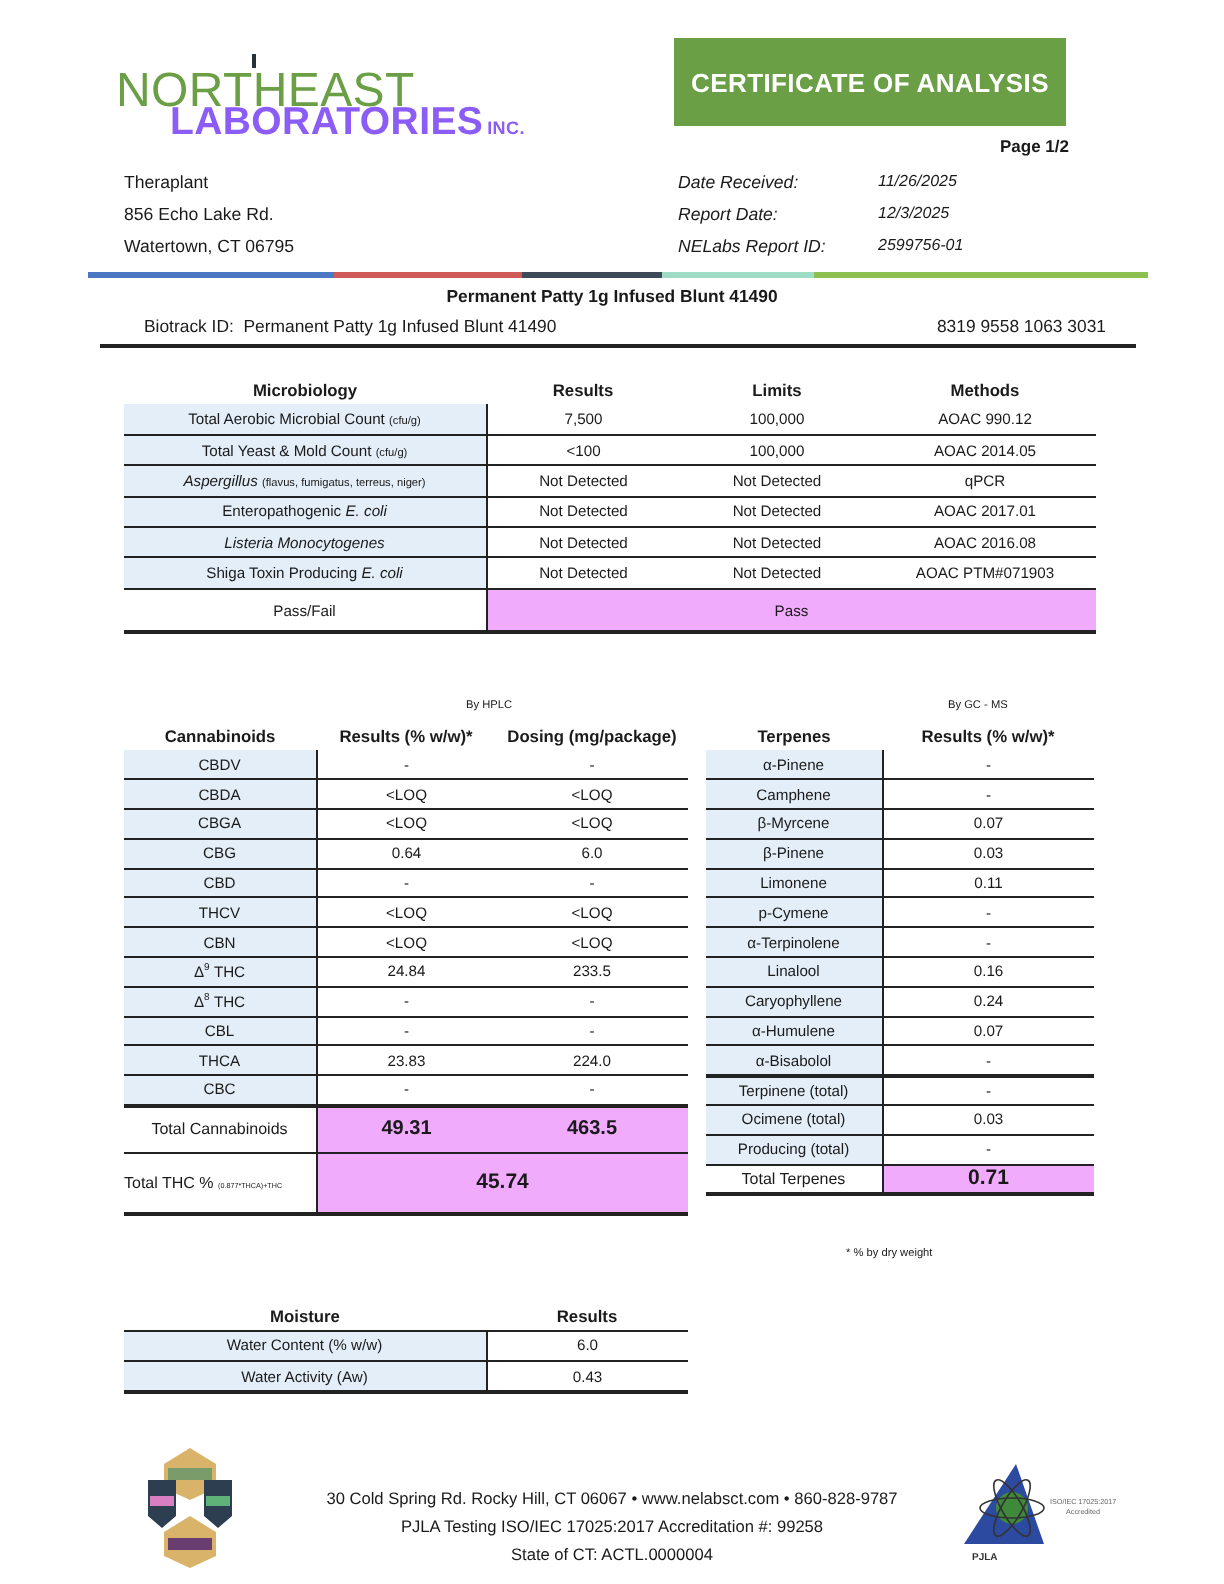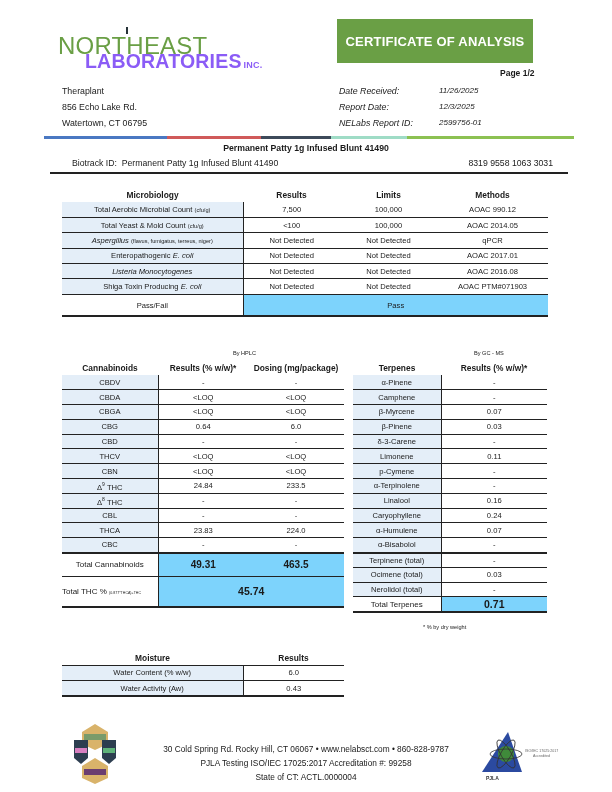--- a/index.html
+++ b/index.html
@@ -28,21 +28,21 @@
   .product-title { position: absolute; left: 0; width: 612px; top: 143px; text-align: center; font-size: 8.7px; font-weight: bold; }
   .biotrack { position: absolute; left: 52px; top: 158px; width: 515px; font-size: 8.7px; display: flex; justify-content: space-between; padding-left: 20px; padding-right: 14px; }
   .hr-thick { position: absolute; left: 50px; width: 518px; height: 2px; background: #222; }
 
   
   table { border-collapse: collapse; position: absolute; font-size: 7.6px; }
   td, th { text-align: center; vertical-align: middle; }
   th { font-weight: bold; font-size: 8.4px; }
   .lbl { background: #e4eef8; border-right: 1.2px solid #222; }
   tr.rowline td { border-bottom: 1px solid #222; }
-  .green { background: #7dd3fc; }
+  .green { background: #f0abfc; }
   .small { font-size: 5.6px; }
   .tiny { font-size: 3.6px; }
   .ital { font-style: italic; }
 
   .micro { left: 62px; top: 188px; width: 486px; }
   .micro th { height: 14px; margin-top: 20px; }
   .micro td { height: 15.4px; }
   .micro tr.last td { height: 22px; border-bottom: 2px solid #222; }
 
   .hplc-note { position: absolute; left: 233px; top: 350px; font-size: 5.6px; }
@@ -282,24 +282,20 @@
       </tr>
   <tr class="rowline">
         <td class="lbl">β-Myrcene</td>
         <td>0.07</td>
       </tr>
   <tr class="rowline">
         <td class="lbl">β-Pinene</td>
         <td>0.03</td>
       </tr>
   <tr class="rowline">
-        <td class="lbl">δ-3-Carene</td>
-        <td>-</td>
-      </tr>
-  <tr class="rowline">
         <td class="lbl">Limonene</td>
         <td>0.11</td>
       </tr>
   <tr class="rowline">
         <td class="lbl">p-Cymene</td>
         <td>-</td>
       </tr>
   <tr class="rowline">
         <td class="lbl">α-Terpinolene</td>
         <td>-</td>
@@ -322,21 +318,21 @@
       </tr>
   <tr class="rowline">
         <td class="lbl">Terpinene (total)</td>
         <td>-</td>
       </tr>
   <tr class="rowline">
         <td class="lbl">Ocimene (total)</td>
         <td>0.03</td>
       </tr>
   <tr class="rowline">
-        <td class="lbl">Nerolidol (total)</td>
+        <td class="lbl">Producing (total)</td>
         <td>-</td>
       </tr>
   <tr class="sum">
     <td style="border-right:1.2px solid #222;font-size:8px">Total Terpenes</td>
     <td class="green" style="font-weight:bold;font-size:10.5px">0.71</td>
   </tr>
 </tbody>
   </table>
 <div class="dry-note">* % by dry weight</div>
 

